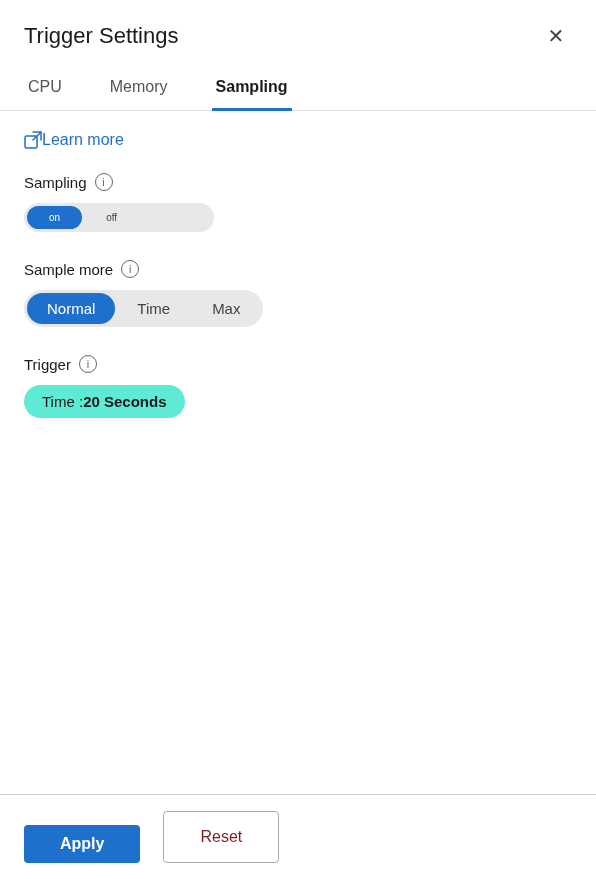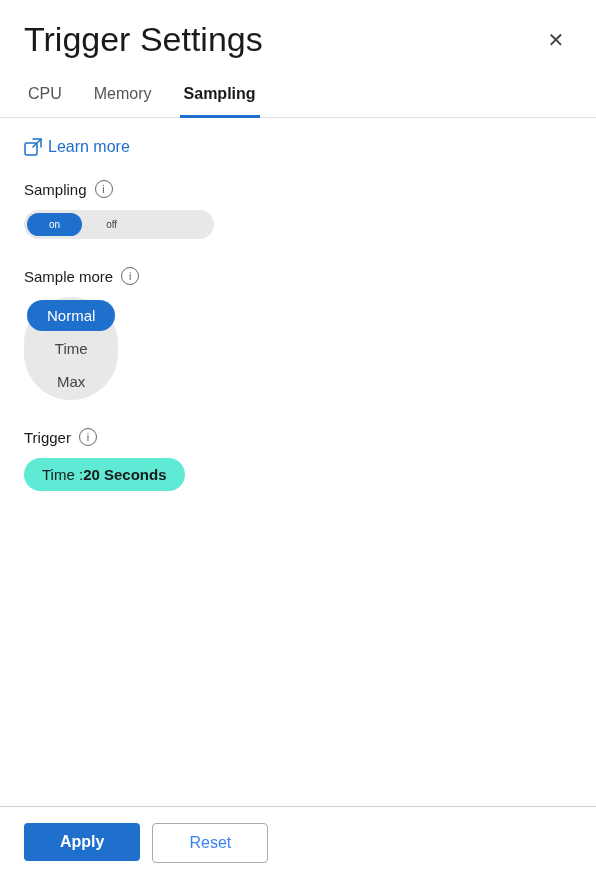--- a/index.html
+++ b/index.html
@@ -27,21 +27,21 @@
     }
 
     .dialog-header {
       display: flex;
       justify-content: space-between;
       align-items: center;
       padding: 20px 24px 10px 24px;
     }
 
     .dialog-title {
-      font-size: 34px;
+      font-size: 22px;
       font-weight: 400;
       color: #1a1a1a;
     }
 
     .close-button {
       background: none;
       border: none;
       cursor: pointer;
       font-size: 20px;
       color: #444;
@@ -49,21 +49,21 @@
       height: 32px;
       display: flex;
       align-items: center;
       justify-content: center;
     }
 
     .tabs {
       display: flex;
       padding: 0 24px;
       border-bottom: 1px solid #e0e0e0;
-      gap: 24px;
+      gap: 40px;
       margin-top: 8px;
     }
 
     .tab {
       padding: 8px 4px 12px 4px;
       font-size: 16px;
       color: #555;
       cursor: pointer;
       border-bottom: 3px solid transparent;
       margin-bottom: -1px;
@@ -81,21 +81,21 @@
 
     .dialog-body {
       flex: 1;
       padding: 20px 24px;
       overflow-y: auto;
     }
 
     .learn-more-link {
       display: inline-flex;
       align-items: center;
-      gap: 6px;
+      gap: 0;
       color: #1f6fcc;
       text-decoration: none;
       font-size: 16px;
       cursor: pointer;
       margin-bottom: 24px;
     }
 
     .external-link-icon {
       width: 18px;
       height: 18px;
@@ -157,21 +157,20 @@
     }
 
     
     .rate-container {
       display: inline-flex;
       align-items: center;
       background: #e8e8e8;
       border-radius: 50px;
       padding: 3px;
       gap: 2px;
-      flex-direction: column;
     }
 
     .rate-option {
       padding: 7px 20px;
       border-radius: 50px;
       font-size: 15px;
       cursor: pointer;
       border: none;
       background: transparent;
       color: #444;
@@ -197,41 +196,41 @@
 
     .duration-chip .value {
       font-weight: 700;
     }
 
     
     .dialog-footer {
       border-top: 1px solid #d0d0d0;
       padding: 16px 24px;
       display: flex;
-      gap: 12px;
-      align-items: flex-start;
+      gap: 23px;
+      align-items: flex-end;
     }
 
     .apply-button {
       background: #1f6fcc;
       color: #ffffff;
       border: none;
       border-radius: 4px;
       padding: 10px 36px;
       font-size: 16px;
       font-weight: 600;
       cursor: pointer;
     }
 
     .reset-button {
       background: #ffffff;
-      color: #3b82f6;
+      color: #7f1d1d;
       border: 1.5px solid #aaaaaa;
       border-radius: 4px;
-      padding: 10px 36px;
+      padding: 16px 36px;
       font-size: 16px;
       cursor: pointer;
     }
   </style>
 </head>
 <body>
 
 <div class="dialog">
 
   <div class="dialog-header">

